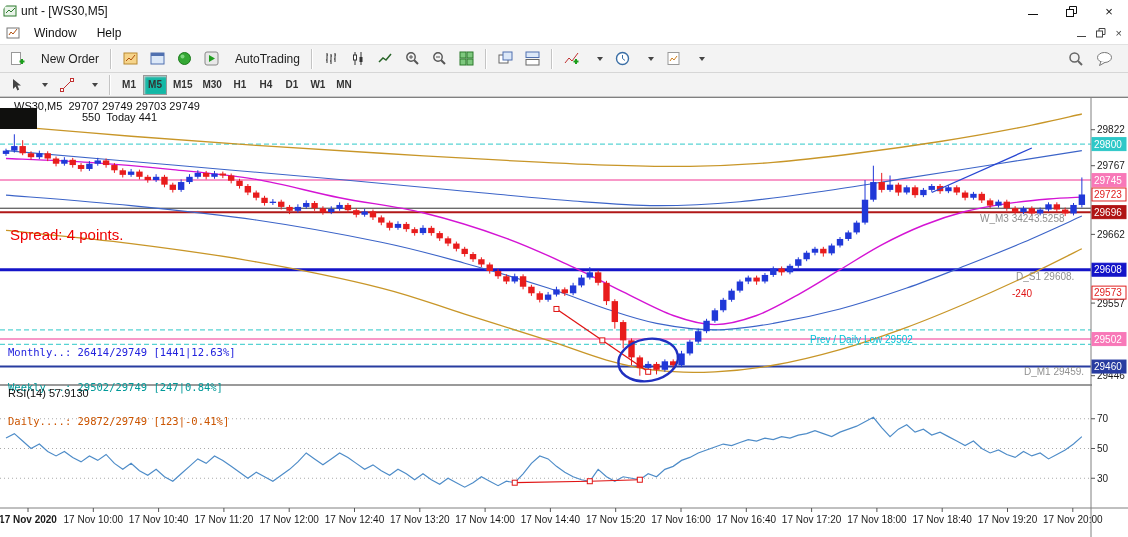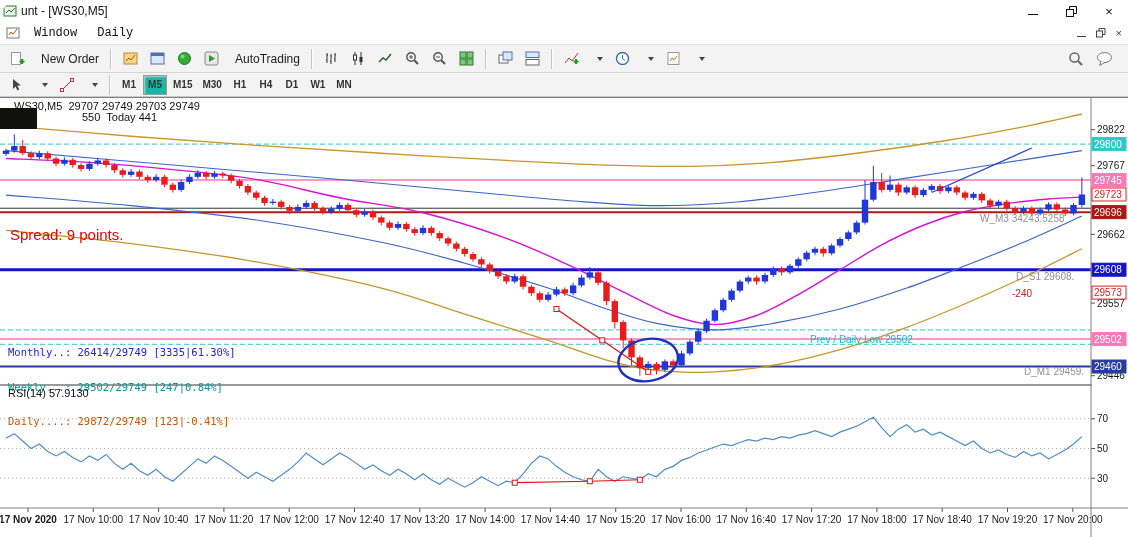--- a/index.html
+++ b/index.html
@@ -5,21 +5,21 @@
   html,body{margin:0;padding:0;background:#fff;}
   #win{position:relative;width:1128px;height:537px;overflow:hidden;background:#fff;
        font-family:"Liberation Sans",sans-serif;border-radius:20px;-webkit-font-smoothing:antialiased;}
   
   .titlebar{position:absolute;top:0;left:0;right:0;height:22px;background:#fff;display:flex;align-items:center;}
   .titlebar .title-text{font-size:12px;color:#111;margin-left:4px;}
   .win-btns{margin-left:auto;display:flex;height:22px;}
   .wbtn{width:38px;display:flex;align-items:center;justify-content:center;font-size:13px;color:#111;}
   
   .menubar{position:absolute;top:22px;left:0;right:0;height:22px;background:#fff;display:flex;align-items:center;border-bottom:1px solid #e8e8e8;}
-  .menu-item{font-size:12px;color:#111;padding:2px 10px;font-family:Liberation Mono, monospace;}
+  .menu-item{font-size:12px;color:#111;padding:2px 10px;}
   .child-btns{margin-left:auto;display:flex;align-items:center;margin-right:6px;gap:10px;}
   .cbtn{font-size:11px;color:#444;display:flex;align-items:center;}
   
   .toolbar{position:absolute;top:44px;left:0;right:0;height:29px;background:#f3f3f3;border-top:1px solid #e2e2e2;border-bottom:1px solid #d6d6d6;display:flex;align-items:center;padding-left:4px;box-sizing:border-box;}
   .tfbar{position:absolute;top:73px;left:0;right:0;height:24px;background:#f3f3f3;border-bottom:1px solid #c9c9c9;display:flex;align-items:center;padding-left:4px;box-sizing:border-box;}
   .tbtn{display:inline-flex;align-items:center;gap:16px;height:23px;padding:0 4px;margin:0 1px;border:1px solid transparent;border-radius:2px;background:transparent;font-size:12px;color:#222;font-family:inherit;}
   .sep{display:inline-block;width:1px;height:20px;background:#c4c4c4;border-right:1px solid #fff;margin:0 5px;}
   .caret{display:inline-block;width:0;height:0;border-left:3.5px solid transparent;border-right:3.5px solid transparent;border-top:4px solid #444;margin-left:2px;}
   .tb-right{margin-left:auto;display:flex;align-items:center;margin-right:8px;}
   .tf{min-width:24px;height:20px;margin:1px;border:1px solid transparent;font-size:10px;font-weight:bold;color:#333;display:inline-flex;align-items:center;justify-content:center;padding:0 3px;background:transparent;font-family:inherit;}
@@ -70,21 +70,21 @@
   </div>
 
   <div class="menubar">
     <span style="margin:0 4px 0 6px;display:flex;">
       <svg width="14" height="14">
           <rect x="1" y="2" width="12" height="10" fill="#fff" stroke="#777"></rect>
           <path d="M3 9l2-3 2 2 4-5" fill="none" stroke="#b05010"></path>
         </svg>
     </span>
     <span class="menu-item">Window</span>
-    <span class="menu-item">Daily</span>
+    <span class="menu-item">Help</span>
     <span class="child-btns">
       <span class="cbtn">
           <svg width="9" height="9">
             <line x1="0" y1="7.5" x2="9" y2="7.5" stroke="#444"></line>
           </svg>
         </span>
       <span class="cbtn">
           <svg width="10" height="10">
             <rect x="0.5" y="3" width="6" height="6" fill="none" stroke="#444"></rect>
             <path d="M3 3V0.5h6v6h-2.5" fill="none" stroke="#444"></path>
@@ -665,23 +665,23 @@
           <text x="1072.8" y="426" fill="#1a1a1a" font-size="10" text-anchor="middle" font-family="Liberation Sans, sans-serif">17 Nov 20:00</text>
         </g>
         <g>
           <line x1="0" y1="0.5" x2="1128" y2="0.5" stroke="#808080"></line>
         </g>
       </svg>
 
     <div class="ov quote">WS30,M5  29707 29749 29703 29749</div>
     <div class="ov logo-box"></div>
     <div class="ov adr">550  Today 441</div>
-    <div class="ov spread">Spread: 9 points.</div>
+    <div class="ov spread">Spread: 4 points.</div>
     <div class="ov ratios">
-      <div class="ratio-line" style="color: rgb(34, 34, 221);">Monthly..: 26414/29749 [3335|61.30%]</div>
+      <div class="ratio-line" style="color: rgb(34, 34, 221);">Monthly..: 26414/29749 [1441|12.63%]</div>
       <div class="ratio-line" style="color: rgb(0, 153, 153);">Weekly...: 29502/29749 [247|0.84%]</div>
       <div class="ratio-line" style="color: rgb(204, 85, 0);">Daily....: 29872/29749 [123|-0.41%]</div>
     </div>
     <div class="ov wm3">W_M3 34243.5258</div>
     <div class="ov ds1">D_S1 29608.</div>
     <div class="ov pnl">-240</div>
     <div class="ov prevlow">Prev / Daily Low 29502</div>
     <div class="ov dm1">D_M1 29459.</div>
     <div class="ov rsilab">RSI(14) 57.9130</div>
   </div>

